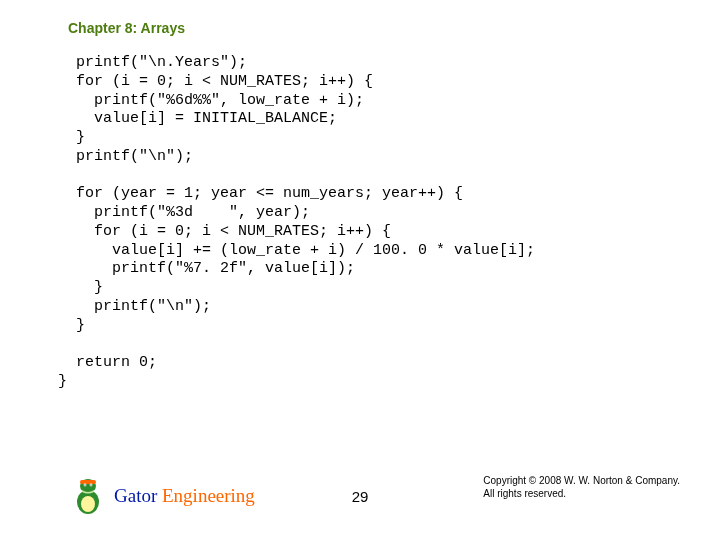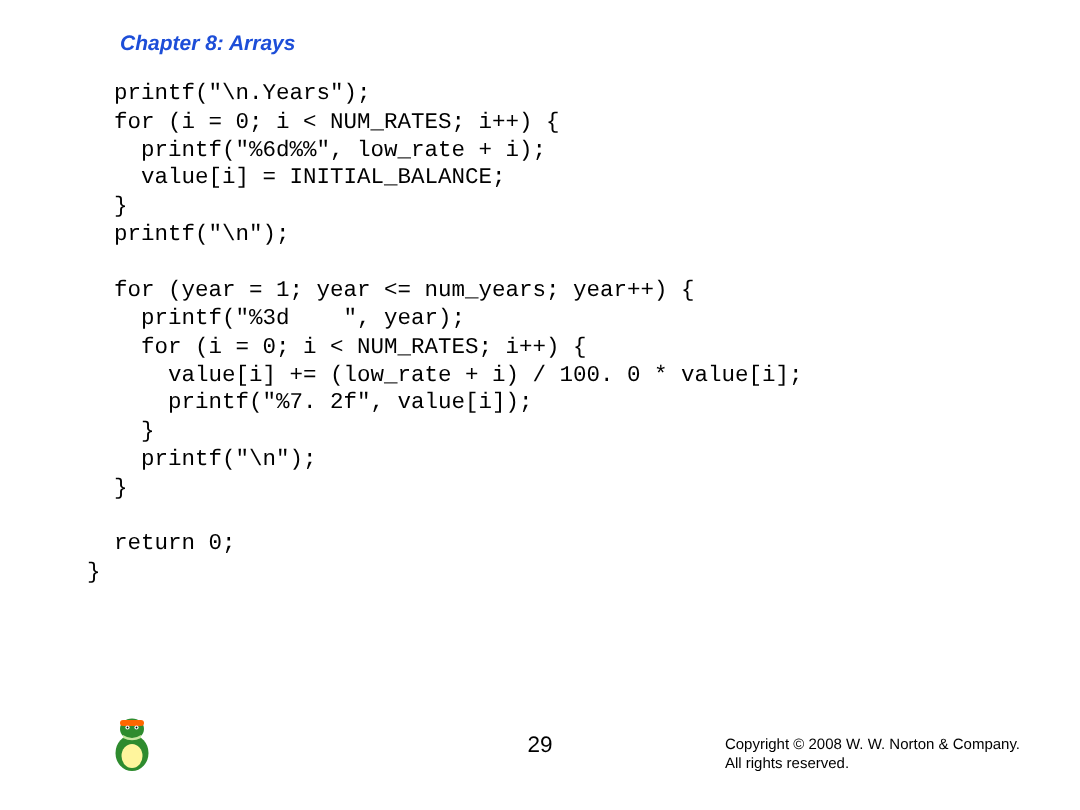--- a/index.html
+++ b/index.html
@@ -8,25 +8,24 @@
     width: 720px;
     height: 540px;
     background: #fff;
     font-family: Arial, Helvetica, sans-serif;
     position: relative;
     overflow: hidden;
   }
   .header {
     position: absolute;
     top: 20px;
-    left: 80px;
-    font-style: italic;
+    left: 68px;
     font-weight: bold;
     font-size: 14px;
-    color: #1d4ed8;
+    color: #4d7c0f;
   }
   .code-block {
     position: absolute;
     top: 54px;
     left: 58px;
     font-family: "Courier New", Courier, monospace;
     font-size: 15px;
     line-height: 1.25;
     white-space: pre;
     color: #000;
@@ -56,21 +55,21 @@
   .page-num {
     position: absolute;
     left: 50%;
     transform: translateX(-50%);
     font-size: 15px;
     color: #000;
   }
   .copyright {
     position: absolute;
     right: 40px;
-    bottom: 0;
+    bottom: 16px;
     font-size: 10px;
     color: #000;
     line-height: 1.3;
     text-align: left;
     white-space: pre;
   }
 </style>
 </head>
 <body>
 
@@ -102,16 +101,19 @@
       <ellipse cx="18" cy="28" rx="7" ry="8" fill="#fff59d"></ellipse>
       <ellipse cx="18" cy="10" rx="8" ry="7" fill="#2e8b2e"></ellipse>
       <rect x="10" y="4" width="16" height="4" rx="2" fill="#ff6600"></rect>
       <circle cx="15" cy="9" r="1.4" fill="#fff"></circle>
       <circle cx="21" cy="9" r="1.4" fill="#fff"></circle>
       <circle cx="15" cy="9" r="0.6" fill="#000"></circle>
       <circle cx="21" cy="9" r="0.6" fill="#000"></circle>
       <path d="M12 14 Q18 18 24 14 L24 16 Q18 19 12 16 Z" fill="#c8e6a0"></path>
     </svg>
   </div>
+  <div class="brand">
+    <span class="b1">Gator</span><span class="b2"> Engineering</span>
+  </div>
   <div class="page-num">29</div>
   <div class="copyright">Copyright © 2008 W. W. Norton &amp; Company.
 All rights reserved.</div>
 </div>
 
 </body></html>

